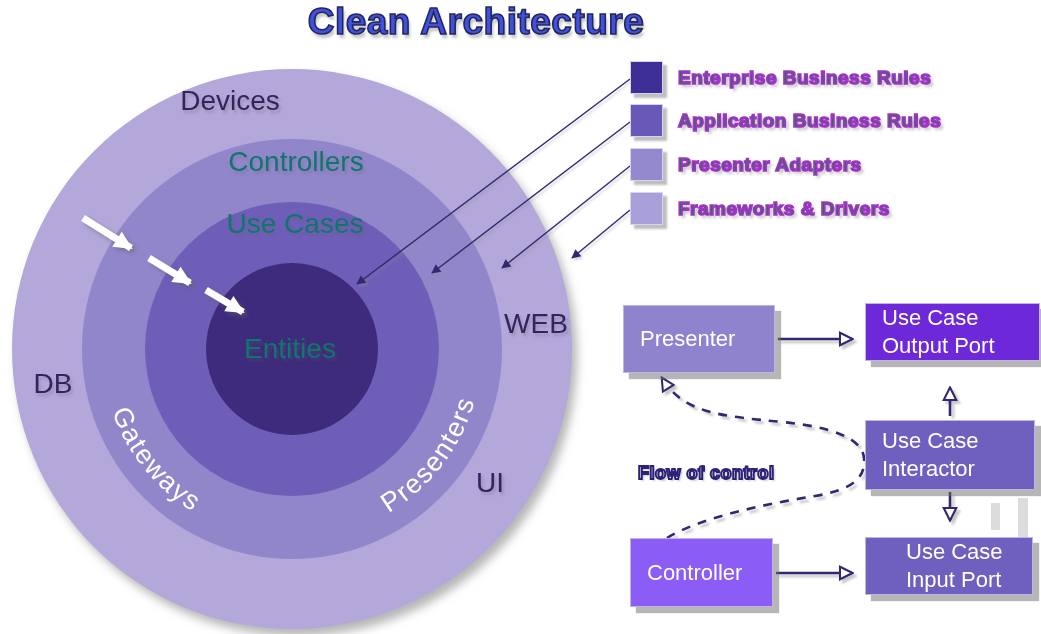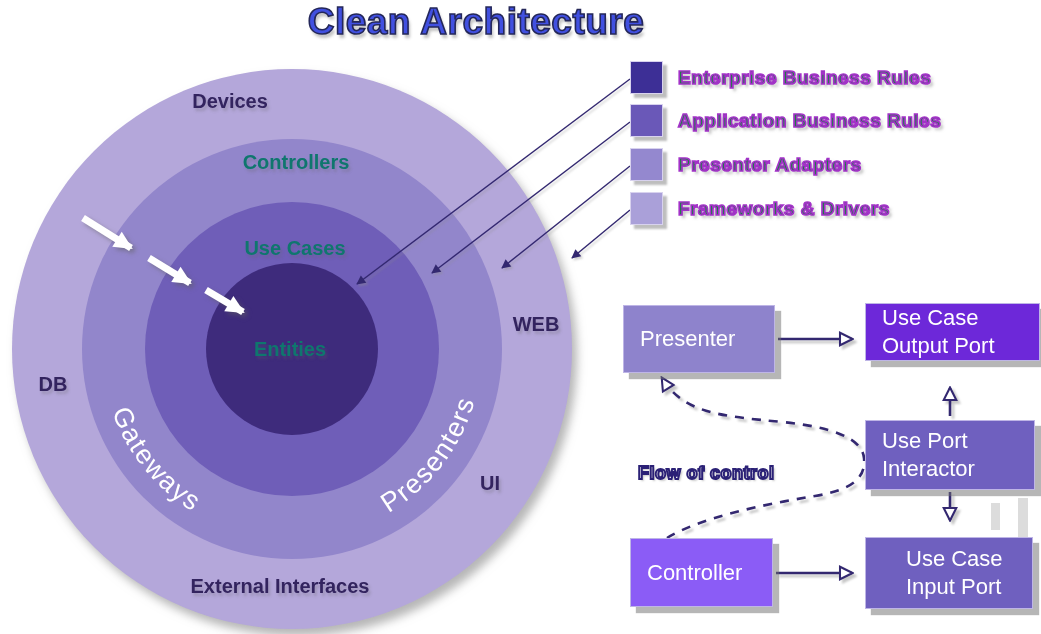--- a/index.html
+++ b/index.html
@@ -12,42 +12,42 @@
   .g-white-arrows{filter:drop-shadow(3px 3px 2px rgba(95,95,95,.5));}
   .g-legend-arrows{filter:drop-shadow(2px 2px 1px rgba(140,140,140,.4));}
   .g-flow-arrows{filter:drop-shadow(3px 3px 1px rgba(130,130,130,.45));}
   .curved{fill:#ffffff;font-size:27px;letter-spacing:1.5px;font-family:"Liberation Sans",sans-serif;}
   .page-title{
     position:absolute;left:276px;top:1px;width:400px;text-align:center;
     font-size:37px;font-weight:bold;color:#4150e0;letter-spacing:.5px;
     -webkit-text-stroke:1.6px #242759;
     text-shadow:2px 4px 3px rgba(120,120,120,.45);white-space:nowrap;
   }
-  .lbl{position:absolute;transform:translate(-50%,-50%);font-size:20px;white-space:nowrap;
-       text-shadow:2px 3px 3px rgba(100,100,100,.3);font-weight:bold;}
+  .lbl{position:absolute;transform:translate(-50%,-50%);font-size:28px;white-space:nowrap;
+       text-shadow:2px 3px 3px rgba(100,100,100,.3);}
   .lbl-dark{color:#33245f;}
   .lbl-light{color:#0f766e;}
   .lg-sq{position:absolute;left:630px;width:33px;height:33px;box-sizing:border-box;
          border:1px solid #d8d2ee;box-shadow:4px 4px 2px rgba(110,110,110,.45);}
   .lg-sq1{top:61px;background:#3d2f96;}
   .lg-sq2{top:104px;background:#6a58b8;}
   .lg-sq3{top:148px;background:#9488cf;}
   .lg-sq4{top:192px;background:#aaa0d9;}
   .lg-label{position:absolute;left:678px;height:33px;line-height:34px;font-size:19px;font-weight:bold;
             color:#15803d;-webkit-text-stroke:1.7px #a332c8;letter-spacing:.5px;
             text-shadow:3px 3px 3px rgba(120,120,120,.5);white-space:nowrap;}
   .lg-l1{top:61px;} .lg-l2{top:104px;} .lg-l3{top:148px;} .lg-l4{top:192px;}
   .fbox{position:absolute;display:flex;align-items:center;box-sizing:border-box;
         padding-left:16px;padding-right:6px;color:#ffffff;font-size:22px;line-height:28px;
         border:1px solid #beb5e6;box-shadow:6px 6px 1px rgba(110,110,110,.5);}
   .fbox-presenter{left:623px;top:305px;width:152px;height:68px;background:#8e83cc;}
   .fbox-output{left:865px;top:303px;width:175px;height:58px;background:#6d28d9;}
   .fbox-interactor{left:865px;top:420px;width:170px;height:70px;background:#6f60bf;}
   .fbox-controller{left:630px;top:538px;width:143px;height:69px;background:#8b5cf6;}
-  .fbox-input{left:865px;top:537px;width:168px;height:72px;background:#6f60bf;padding-left:40px;}
+  .fbox-input{left:865px;top:537px;width:168px;height:58px;background:#6f60bf;padding-left:40px;}
   .flow-label{position:absolute;left:638px;top:463px;font-size:18px;font-weight:bold;
               color:#ffffff;-webkit-text-stroke:2px #2b2176;letter-spacing:.5px;
               text-shadow:2px 2px 2px rgba(130,130,130,.45);white-space:nowrap;}
   .artifact{position:absolute;background:rgba(205,205,205,.7);}
   .artifact-1{left:991px;top:503px;width:9px;height:27px;}
   .artifact-2{left:1018px;top:498px;width:10px;height:39px;}
 </style>
 </head>
 <body>
 
@@ -101,46 +101,45 @@
       <line x1="950" y1="416" x2="950" y2="388" marker-end="url(#mOpen)"></line>
       <line x1="950" y1="492" x2="950" y2="520" marker-end="url(#mOpen)"></line>
       <path d="M 667,538 C 700,518 760,505 815,496 C 852,490 866,478 864,458 C 862,438 832,427 782,422 C 722,416 684,414 662,378" stroke-dasharray="9 8" marker-end="url(#mOpen)"></path>
     </g>
   </svg>
 
   <div class="page-title">Clean Architecture</div>
 
   <div class="lbl lbl-dark" style="left:230px;top:101px;">Devices</div>
   <div class="lbl lbl-light" style="left:296px;top:162px;">Controllers</div>
-  <div class="lbl lbl-light" style="left:295px;top:248px;">Use Cases</div>
+  <div class="lbl lbl-light" style="left:295px;top:224px;">Use Cases</div>
   <div class="lbl lbl-light" style="left:290px;top:349px;">Entities</div>
 
   <div class="lbl lbl-dark" style="left:53px;top:384px;">DB</div>
   <div class="lbl lbl-dark" style="left:536px;top:324px;">WEB</div>
   <div class="lbl lbl-dark" style="left:490px;top:483px;">UI</div>
-  <div class="lbl lbl-dark" style="left:280px;top:586px;">External Interfaces</div>
 
   <div class="lg-sq lg-sq1"></div>
   <div class="lg-sq lg-sq2"></div>
   <div class="lg-sq lg-sq3"></div>
   <div class="lg-sq lg-sq4"></div>
 
   <div class="lg-label lg-l1">Enterprise Business Rules</div>
   <div class="lg-label lg-l2">Application Business Rules</div>
   <div class="lg-label lg-l3">Presenter Adapters</div>
   <div class="lg-label lg-l4">Frameworks &amp; Drivers</div>
 
   <div class="fbox fbox-presenter">
       <span>Presenter</span>
     </div>
   <div class="fbox fbox-output">
       <span>Use Case Output Port</span>
     </div>
   <div class="fbox fbox-interactor">
-      <span>Use Port Interactor</span>
+      <span>Use Case Interactor</span>
     </div>
   <div class="fbox fbox-controller">
       <span>Controller</span>
     </div>
   <div class="fbox fbox-input">
       <span>Use Case Input Port</span>
     </div>
 
   <div class="flow-label">Flow of control</div>
 

